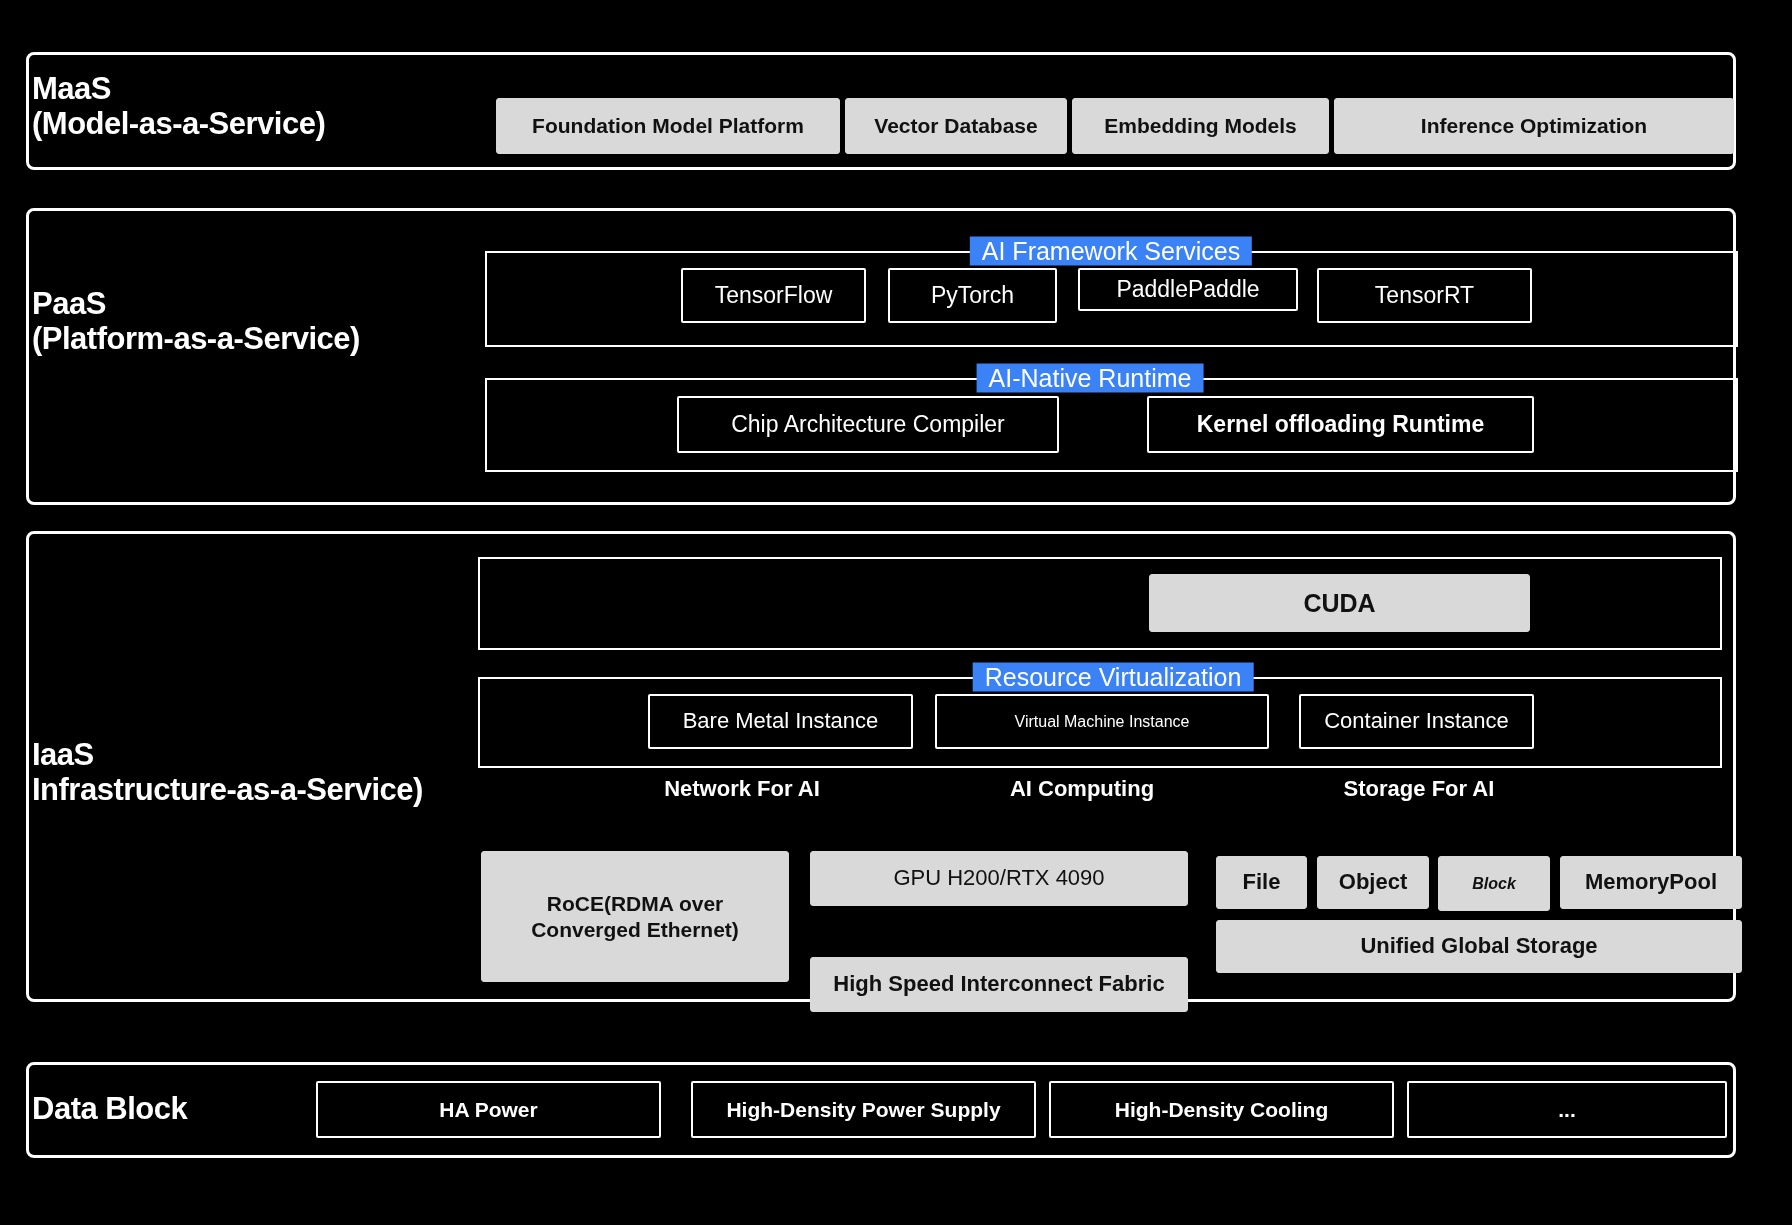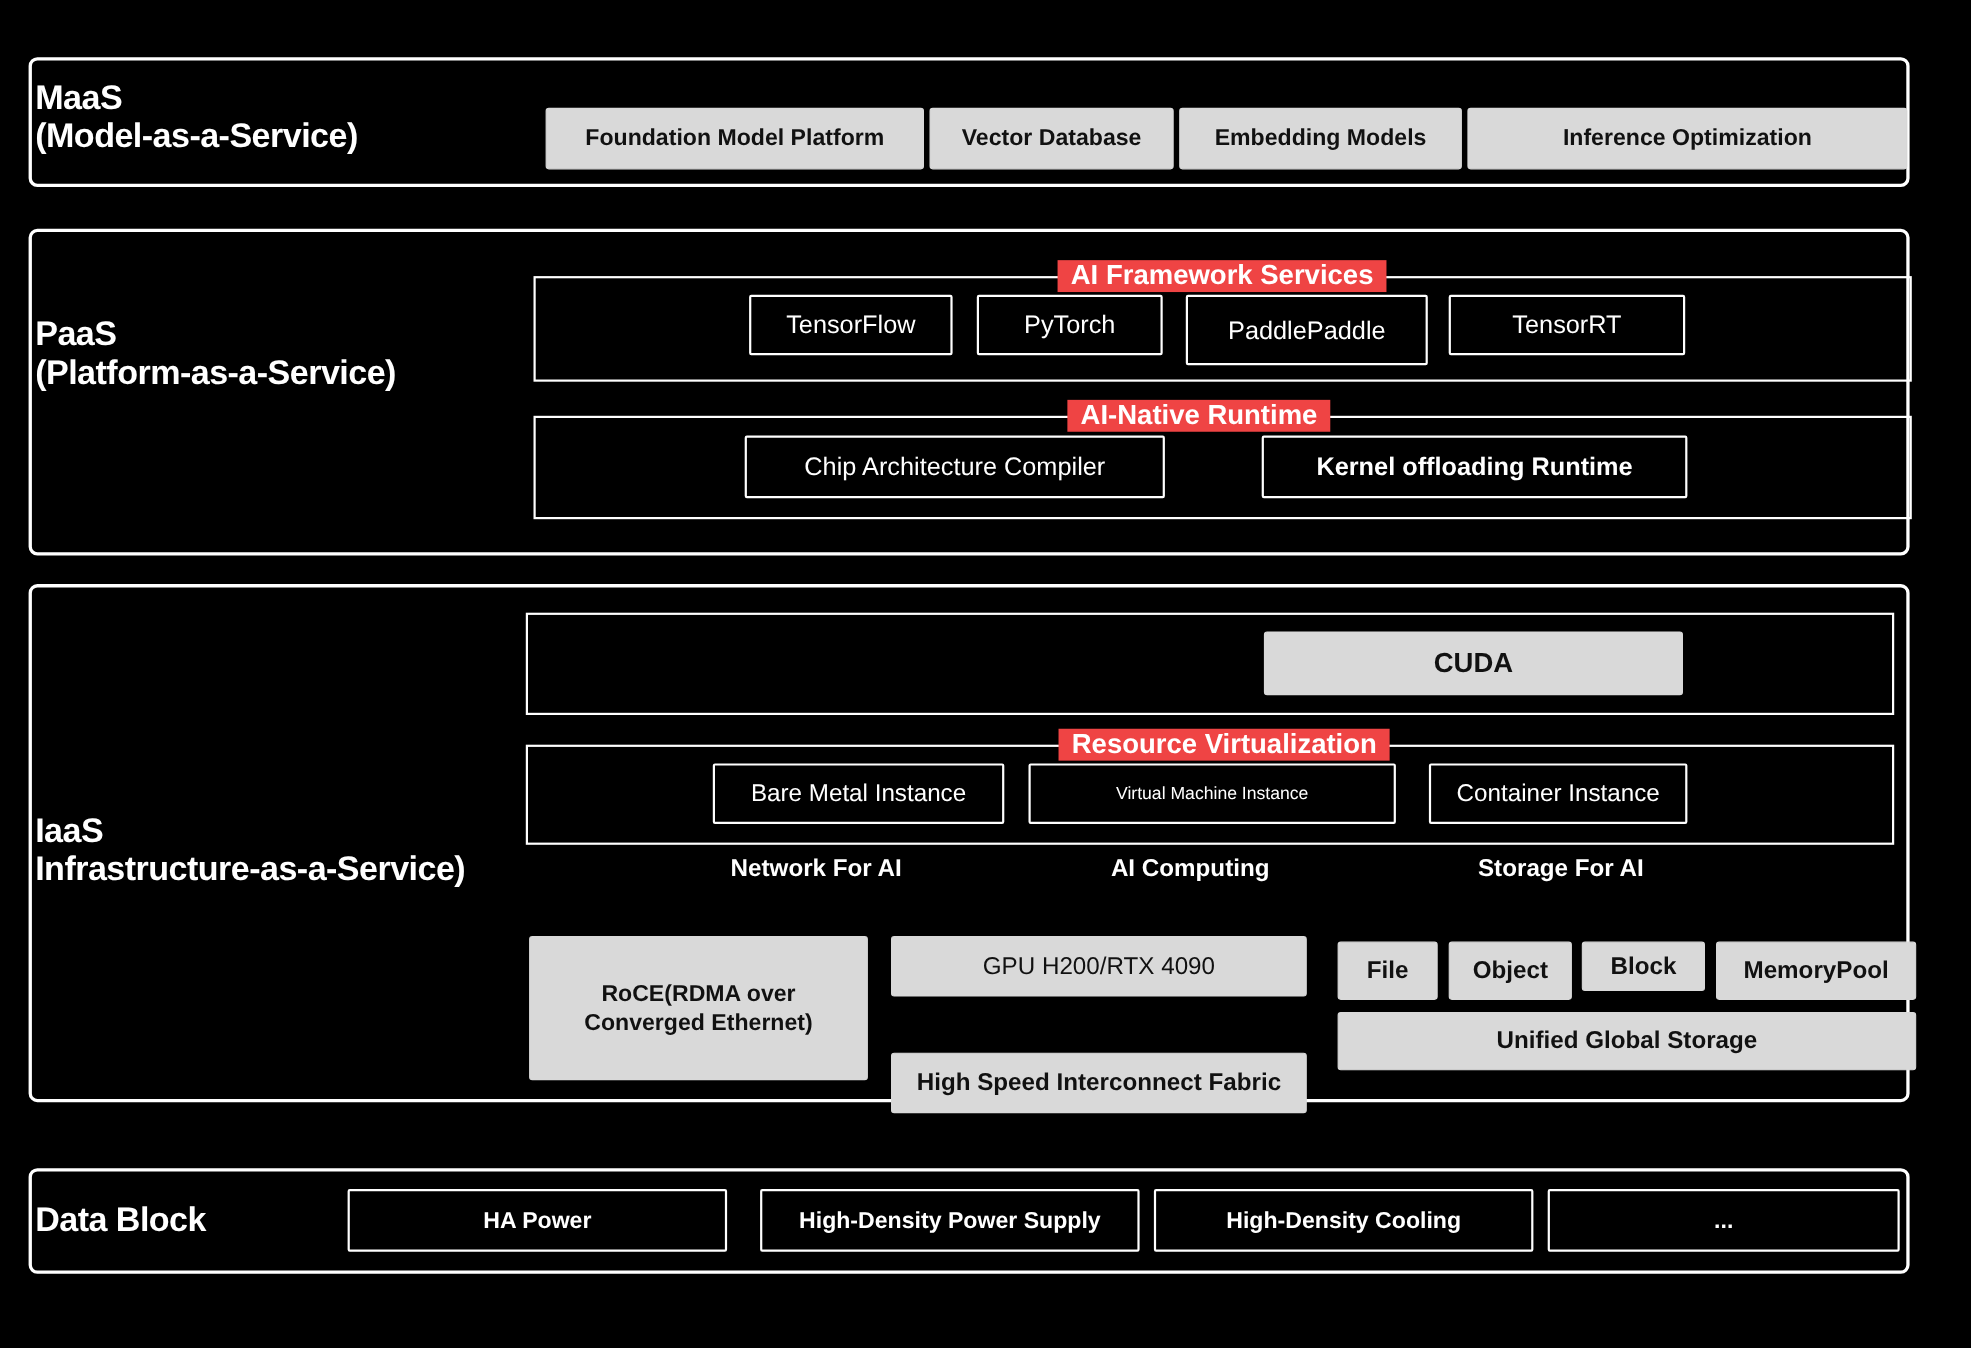--- a/index.html
+++ b/index.html
@@ -63,24 +63,24 @@
 
   
   .group {
     position: absolute;
     border: 2px solid #ffffff;
     background: transparent;
   }
 
   .group-legend {
     position: absolute;
-    background: #ef4444;
+    background: #3b82f6;
     color: #ffffff;
     padding: 0 12px;
-    font-weight: bold;
+    font-weight: normal;
     white-space: nowrap;
     transform: translate(-50%, -50%);
   }
 
   .plain {
     position: absolute;
     border: 2px solid #ffffff;
     background: transparent;
   }
 
@@ -112,21 +112,21 @@
   </div>
   <div class="layer-label" style="left:32px; top:287px; width:470px; font-size:31px;">PaaS
 (Platform-as-a-Service)</div>
 
   <div class="group" style="left:485px; top:251px; width:1253px; height:96px;">
   </div>
   <div class="group-legend" style="left:1111px; top:251px; font-size:25px;">AI Framework Services</div>
 
   <div class="box outline" style="left:681px; top:268px; width:185px; height:55px; font-size:23px;">TensorFlow</div>
   <div class="box outline" style="left:888px; top:268px; width:169px; height:55px; font-size:23px;">PyTorch</div>
-  <div class="box outline" style="left:1078px; top:268px; width:220px; height:64px; font-size:23px;">PaddlePaddle</div>
+  <div class="box outline" style="left:1078px; top:268px; width:220px; height:43px; font-size:23px;">PaddlePaddle</div>
   <div class="box outline" style="left:1317px; top:268px; width:215px; height:55px; font-size:23px;">TensorRT</div>
 
   <div class="group" style="left:485px; top:378px; width:1253px; height:94px;">
   </div>
   <div class="group-legend" style="left:1090px; top:378px; font-size:25px;">AI-Native Runtime</div>
 
   <div class="box outline" style="left:677px; top:396px; width:382px; height:57px; font-size:23px;">Chip Architecture Compiler</div>
   <div class="box outline" style="left:1147px; top:396px; width:387px; height:57px; font-size:23px; font-weight:bold;">Kernel offloading Runtime</div>
 
   <div class="layer" style="left:26px; top:531px; width:1710px; height:471px;">
@@ -150,21 +150,21 @@
   <div class="col-head" style="left:1082px; top:776px; font-size:22px;">AI Computing</div>
   <div class="col-head" style="left:1419px; top:776px; font-size:22px;">Storage For AI</div>
 
   <div class="box gray" style="left:481px; top:851px; width:308px; height:131px; font-size:21px; padding:0 26px;">RoCE(RDMA over Converged Ethernet)</div>
 
   <div class="box gray" style="left:810px; top:851px; width:378px; height:55px; font-size:22px; font-weight:normal;">GPU H200/RTX 4090</div>
   <div class="box gray" style="left:810px; top:918px; width:378px; height:55px; font-size:22px;margin-top:39px;">High Speed Interconnect Fabric</div>
 
   <div class="box gray" style="left:1216px; top:856px; width:91px; height:53px; font-size:22px;">File</div>
   <div class="box gray" style="left:1317px; top:856px; width:112px; height:53px; font-size:22px;">Object</div>
-  <div class="box gray" style="left:1438px; top:856px; width:112px; height:45px; font-size:22px;">Block</div>
+  <div class="box gray" style="left:1438px; top:856px; width:112px; height:55px; font-size:16px;font-style:italic;">Block</div>
   <div class="box gray" style="left:1560px; top:856px; width:182px; height:53px; font-size:22px;">MemoryPool</div>
   <div class="box gray" style="left:1216px; top:920px; width:526px; height:53px; font-size:22px;">Unified Global Storage</div>
 
   <div class="layer" style="left:26px; top:1062px; width:1710px; height:96px;">
   </div>
   <div class="layer-label" style="left:32px; top:1092px; width:300px; font-size:31px;">Data Block</div>
 
   <div class="box outline" style="left:316px; top:1081px; width:345px; height:57px; font-size:21px; font-weight:bold;">HA Power</div>
   <div class="box outline" style="left:691px; top:1081px; width:345px; height:57px; font-size:21px; font-weight:bold;">High-Density Power Supply</div>
   <div class="box outline" style="left:1049px; top:1081px; width:345px; height:57px; font-size:21px; font-weight:bold;">High-Density Cooling</div>

